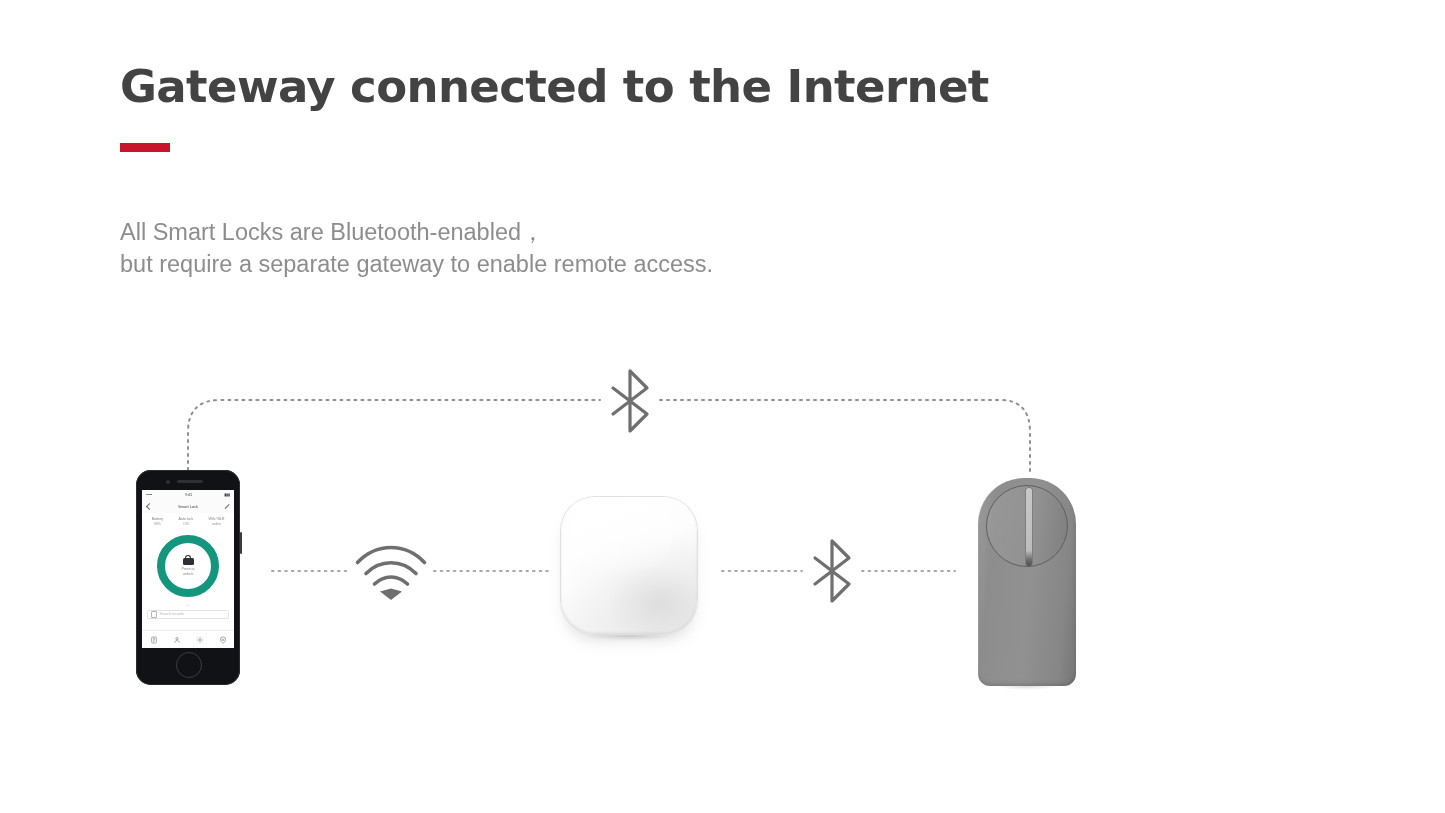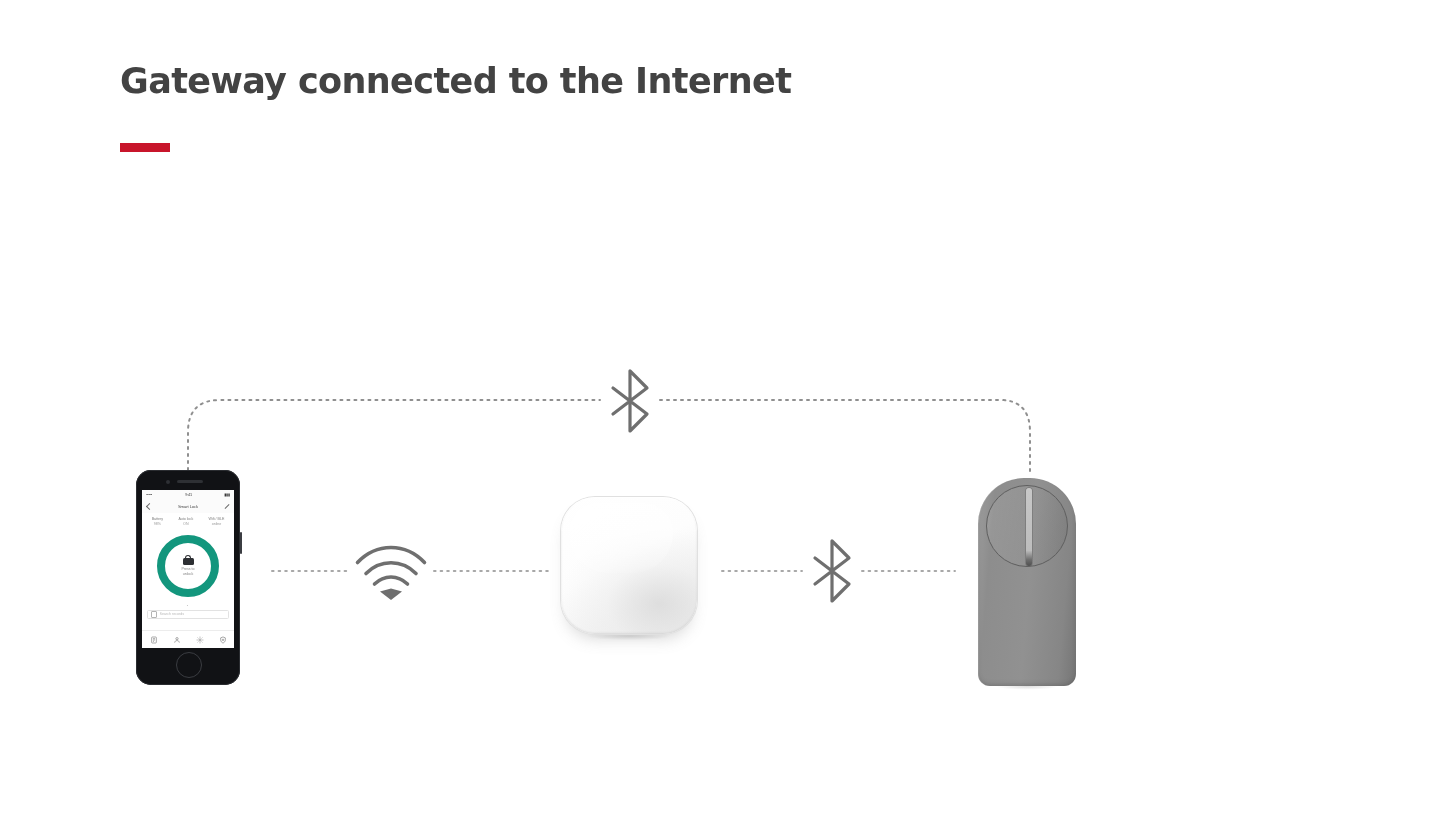--- a/index.html
+++ b/index.html
@@ -18,21 +18,21 @@
     background: #ffffff;
     overflow: hidden;
   }
 
   
   #page-title {
     position: absolute;
     left: 120px;
     top: 62px;
     font-family: "DejaVu Sans", "Liberation Sans", sans-serif;
-    font-size: 35px;
+    font-size: 45px;
     font-weight: bold;
     letter-spacing: -0.6px;
     color: #434343;
     white-space: nowrap;
     line-height: 1.1;
   }
   #title-rule {
     position: absolute;
     left: 120px;
     top: 143px;
@@ -411,20 +411,24 @@
 </style>
 </head>
 <body>
 
 <div id="slide">
 
   <div id="page-title">Gateway connected to the Internet</div>
 
   <div id="title-rule"></div>
 
+  <div id="subtitle">
+    <span class="sub-line">All Smart Locks are Bluetooth-enabled，</span>
+    <span class="sub-line">but require a separate gateway to enable remote access.</span>
+  </div>
 
   <div id="diagram">
     <svg width="1445" height="813" viewBox="0 0 1445 813">
 
       <path d="M272 571 H 348" stroke="#a8a8a8" stroke-width="2" stroke-linecap="round" stroke-dasharray="1.6 5" fill="none"></path>
       <path d="M434 571 H 552" stroke="#a8a8a8" stroke-width="2" stroke-linecap="round" stroke-dasharray="1.6 5" fill="none"></path>
 
       <path d="M722 571 H 802" stroke="#a8a8a8" stroke-width="2" stroke-linecap="round" stroke-dasharray="1.6 5" fill="none"></path>
       <path d="M862 571 H 955" stroke="#a8a8a8" stroke-width="2" stroke-linecap="round" stroke-dasharray="1.6 5" fill="none"></path>
 

